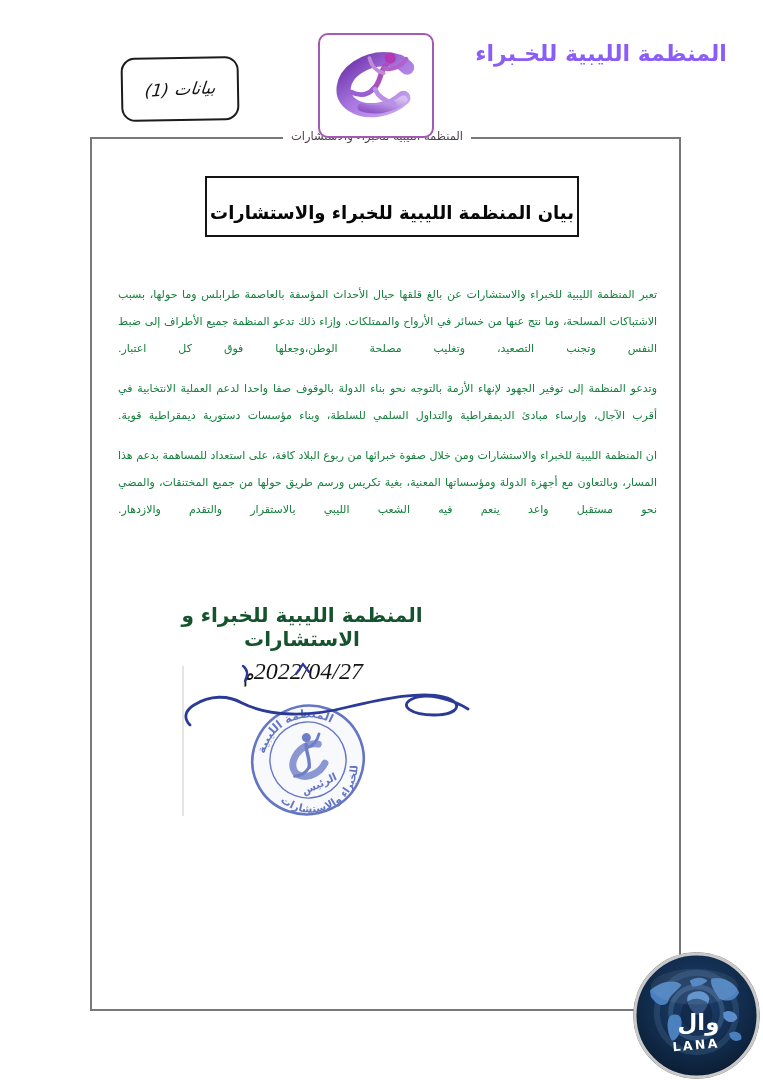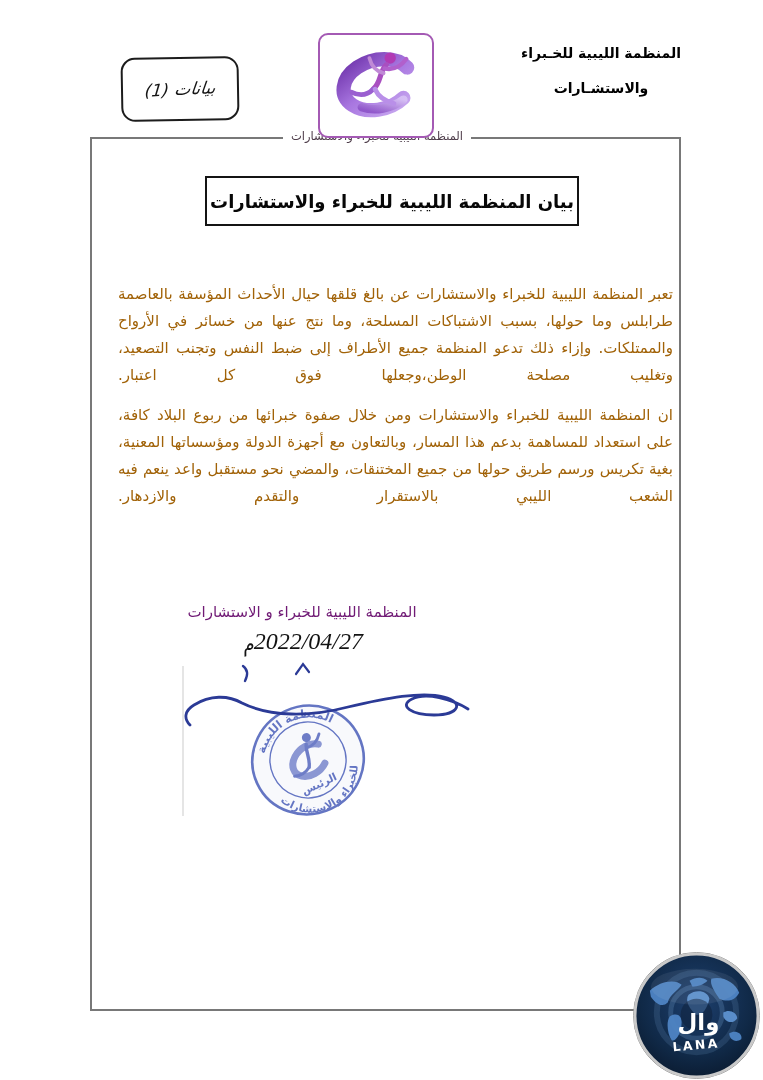--- a/index.html
+++ b/index.html
@@ -18,49 +18,49 @@
     font-style:italic;font-size:17px;color:#161616;direction:rtl;
     transform:skewX(-9deg) rotate(-2deg);white-space:nowrap;
   }
   .logo-box{
     position:absolute;left:318px;top:33px;width:112px;height:101px;
     border:2px solid #a45ab4;border-radius:10px;background:#fff;z-index:3;
     display:flex;align-items:center;justify-content:center;
   }
   .org-red{
     position:absolute;left:447px;top:36px;width:308px;
-    text-align:center;font-weight:bold;font-size:14px;line-height:35px;
-    color:#000000;direction:rtl;letter-spacing:0;
+    text-align:center;font-weight:bold;font-size:22px;line-height:35px;
+    color:#8b5cf6;direction:rtl;letter-spacing:0;
   }
   .logo-caption{
     position:absolute;left:283px;top:128px;width:188px;text-align:center;
     font-size:11.5px;line-height:16px;color:#4e3d4a;background:#fff;
     z-index:2;direction:rtl;white-space:nowrap;
   }
   
   .main-box{
     position:absolute;left:90px;top:137px;width:587px;height:870px;
     border:2px solid #787878;background:#fff;
   }
   .title-box{
     position:absolute;left:113px;top:37px;width:366px;
     border:2px solid #141414;text-align:center;direction:rtl;
-    font-weight:bold;font-size:18px;line-height:37px;padding:5px 2px 4px;
+    font-weight:bold;font-size:18px;line-height:37px;padding:16px 2px 4px;
     color:#070707;
   }
   .content{
-    position:absolute;left:26px;right:6px;top:142px;
+    position:absolute;left:26px;right:22px;top:142px;
     direction:rtl;text-align:justify;text-align-last:justify;
-    font-size:15px;line-height:27px;color:#a16207;
+    font-size:11px;line-height:27px;color:#15803d;
   }
   .content p{margin:0 0 13px 0;}
   .sig-block{
     position:absolute;left:52px;top:464px;width:316px;text-align:center;direction:rtl;
   }
-  .sig-org{font-weight:normal;font-size:15px;color:#701a75;}
+  .sig-org{font-weight:bold;font-size:20px;color:#14532d;}
   .sig-date{
     direction:ltr;margin-top:7px;color:#131313;
     font-family:"Liberation Serif",serif;font-style:italic;font-size:24px;
   }
   .sig-date .suffix{font-size:19px;font-family:"DejaVu Sans",sans-serif;
     display:inline-block;transform:rotate(-14deg) translateY(2px);margin-right:1px;}
   .scan-shadow{
     position:absolute;left:90px;top:527px;width:2px;height:150px;
     background:#dcdcdc;opacity:.75;
   }
@@ -95,33 +95,33 @@
     <path d="M 66 27 C 58 35 61 45 52 53" fill="none" stroke="#a94fc0" stroke-width="5.5" stroke-linecap="round"></path>
     <path d="M 64 31 C 73 33 81 29 87 21" fill="none" stroke="#b160cc" stroke-width="4.5" stroke-linecap="round"></path>
     <path d="M 63 36 C 55 34 50 28 48 20" fill="none" stroke="#c08ad6" stroke-width="4" stroke-linecap="round"></path>
     <path d="M 52 53 C 45 60 37 60 29 56" fill="none" stroke="#9a5fd0" stroke-width="5" stroke-linecap="round"></path>
     <path d="M 54 53 C 58 62 66 66 74 68" fill="none" stroke="#b98fe8" stroke-width="5" stroke-linecap="round"></path>
   </svg>
 </div>
 
 <div class="org-red">
   <div>المنظمة الليبية للخـبراء</div>
-  <div>والاستشـارات</div>
 </div>
 
 <div class="logo-caption">المنظمة الليبية للخبراء والاستشارات</div>
 
 <div class="main-box">
 
   <div class="title-box">
     <div>بيان المنظمة الليبية للخبراء والاستشارات</div>
   </div>
 
   <div class="content">
     <p>تعبر المنظمة الليبية للخبراء والاستشارات عن بالغ قلقها حيال الأحداث المؤسفة بالعاصمة طرابلس وما حولها، بسبب الاشتباكات المسلحة، وما نتج عنها من خسائر في الأرواح والممتلكات. وإزاء ذلك تدعو المنظمة جميع الأطراف إلى ضبط النفس وتجنب التصعيد، وتغليب مصلحة الوطن،وجعلها فوق كل اعتبار.</p>
+    <p>وتدعو المنظمة إلى توفير الجهود لإنهاء الأزمة بالتوجه نحو بناء الدولة بالوقوف صفا واحدا لدعم العملية الانتخابية في أقرب الآجال، وإرساء مبادئ الديمقراطية والتداول السلمي للسلطة، وبناء مؤسسات دستورية ديمقراطية قوية.</p>
     <p>ان المنظمة الليبية للخبراء والاستشارات ومن خلال صفوة خبرائها من ربوع البلاد كافة، على استعداد للمساهمة بدعم هذا المسار، وبالتعاون مع أجهزة الدولة ومؤسساتها المعنية، بغية تكريس ورسم طريق حولها من جميع المختنقات، والمضي نحو مستقبل واعد ينعم فيه الشعب الليبي بالاستقرار والتقدم والازدهار.</p>
   </div>
 
   <div class="sig-block">
     <div class="sig-org">المنظمة الليبية للخبراء و الاستشارات</div>
     <div class="sig-date"><span class="suffix">م</span><span>2022/04/27</span></div>
   </div>
 
   <div class="scan-shadow"></div>
 

